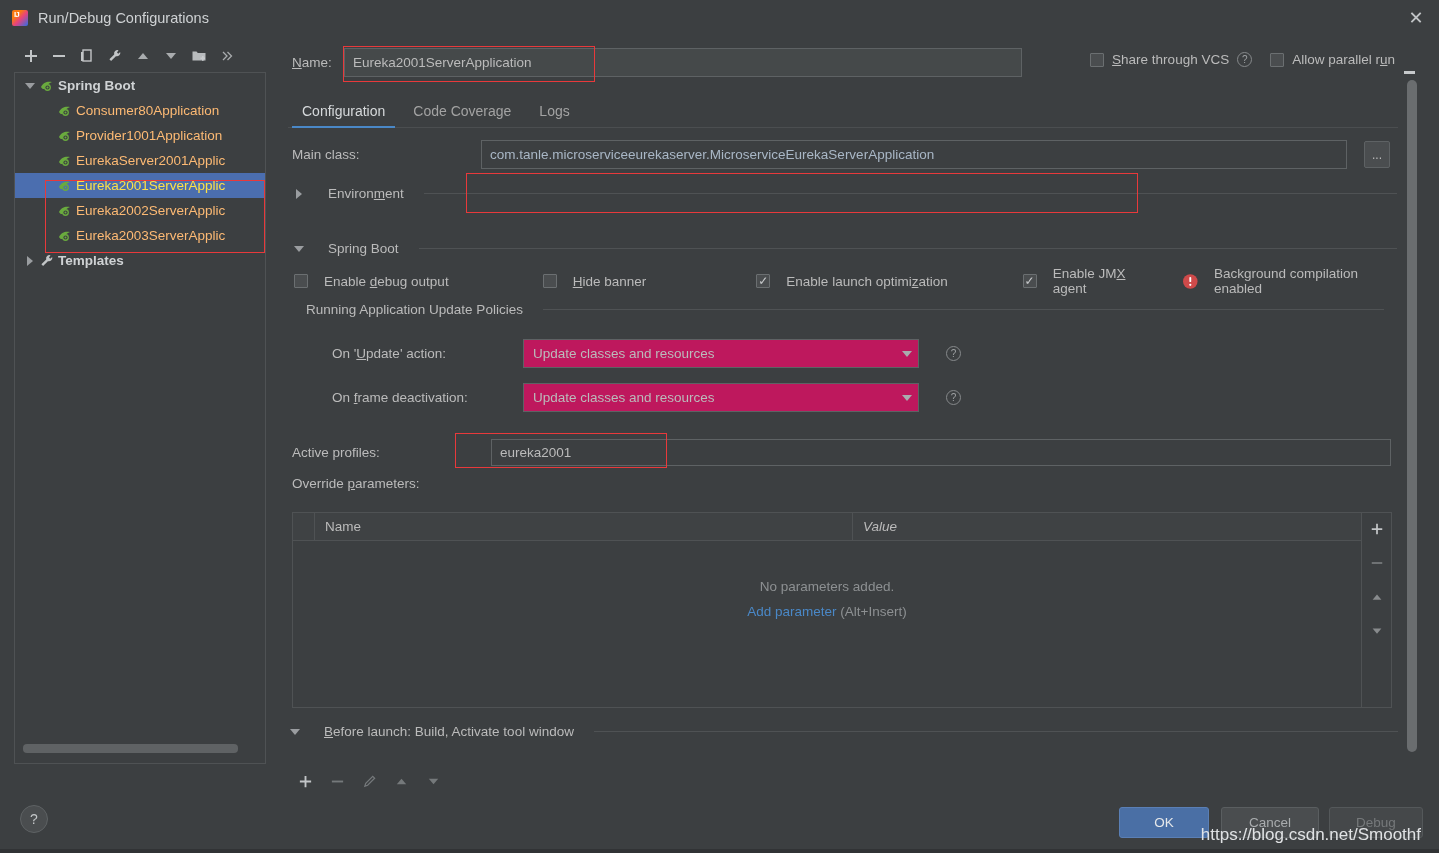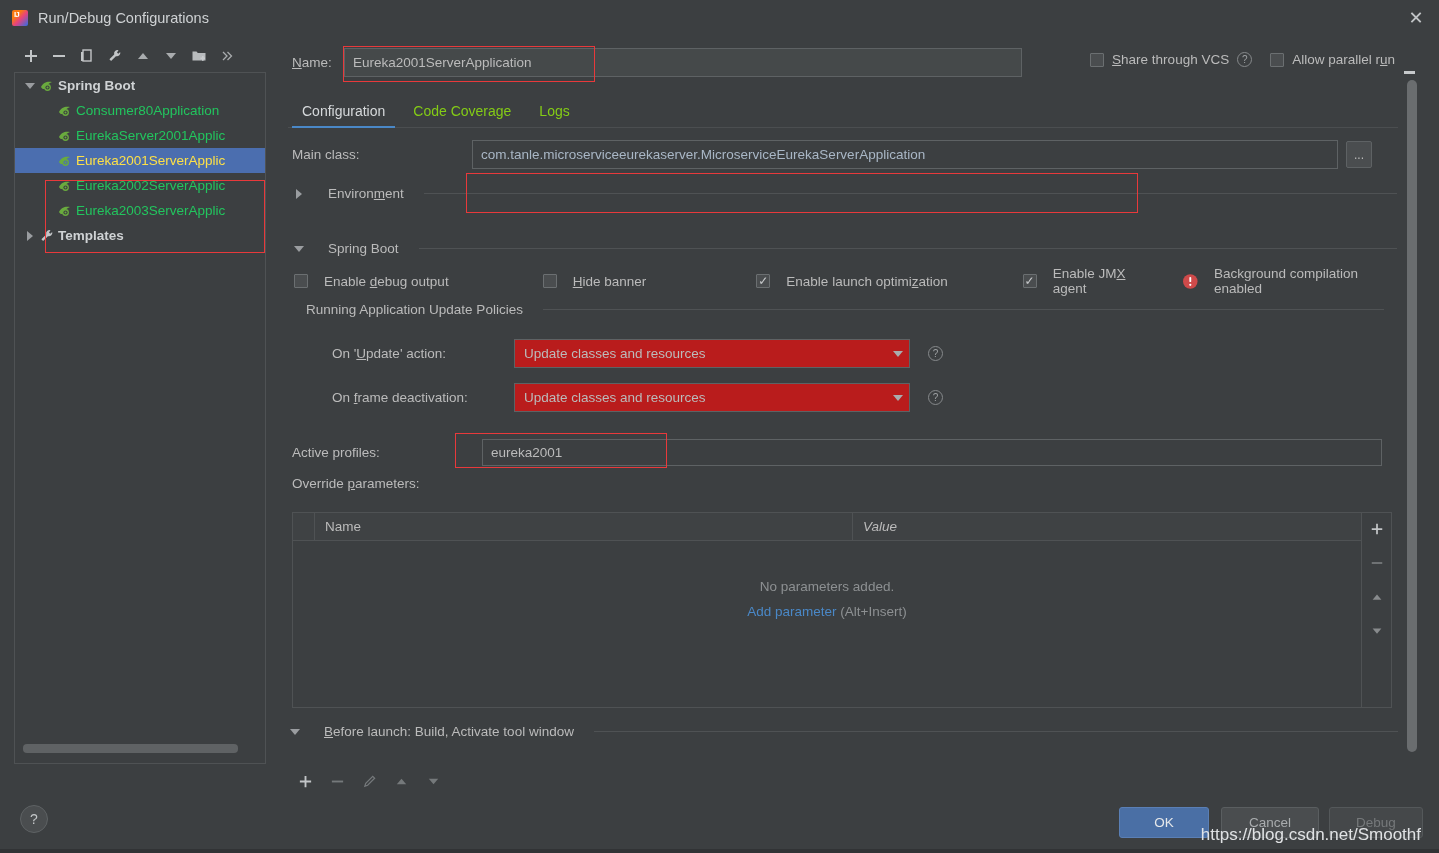--- a/index.html
+++ b/index.html
@@ -46,21 +46,21 @@
     width: 26px; height: 26px; display: flex; align-items: center; justify-content: center;
     cursor: pointer; color: #a9acae;
   }
   .tb-btn svg { display: block; }
   .tree-box {
     position: absolute; left: 0; top: 32px; width: 252px; height: 692px;
     background: #3c3f41; border: 1px solid #4f5254; overflow: hidden;
   }
   .tree-row {
     height: 25px; display: flex; align-items: center; padding-left: 8px;
-    white-space: nowrap; cursor: pointer; color: #22c55e;
+    white-space: nowrap; cursor: pointer; color: #fdba74;
   }
   .tree-row.selected { background: #4b6eaf; color: #fde047; }
   .tree-row.group { font-weight: bold; color: #cfd2d4; }
   .tri {
     width: 14px; height: 14px; flex: 0 0 14px; margin-right: 2px;
     display: flex; align-items: center; justify-content: center;
   }
   .tri i { display: block; width: 0; height: 0; }
   .tri.down i { border-left: 5px solid transparent; border-right: 5px solid transparent; border-top: 6px solid #9a9da0; }
   .tri.right i { border-top: 5px solid transparent; border-bottom: 5px solid transparent; border-left: 6px solid #9a9da0; }
@@ -104,32 +104,32 @@
     width: 15px; height: 15px; border-radius: 50%; border: 1px solid #86898b;
     color: #9fa2a4; font-size: 10px; display: inline-flex; align-items: center;
     justify-content: center; cursor: pointer;
   }
 
   .tabs {
     position: absolute; left: 8px; top: 56px; width: 1110px; height: 32px;
     display: flex; align-items: flex-end; border-bottom: 1px solid #4b4e50;
   }
   .tab {
-    padding: 0 14px 8px 14px; font-size: 14px; color: #84cc16; cursor: pointer;
+    padding: 0 14px 8px 14px; font-size: 14px; color: #a3a3a3; cursor: pointer;
     position: relative;
   }
   .tab.active { color: #d6d9db; }
   .tab.active::after {
     content: ""; position: absolute; left: 4px; right: 4px; bottom: -1px;
     height: 2.5px; background: #4a88c7;
   }
 
   
   .form { position: absolute; left: 0; top: 96px; width: 1125px; height: 600px; }
-  .row { position: absolute; display: flex; align-items: center; }
+  .row { position: absolute; display: flex; align-items: center; gap: 9px; }
   .lbl { font-size: 13.5px; color: #bbbbbb; }
   .lbl u { text-decoration: underline; }
 
   .mainclass-input {
     height: 29px; background: #3c3f41; border: 1px solid #5e6264;
     color: #a9b7c6; padding: 0 8px; font-size: 13.5px; outline: none;
     font-family: "Liberation Sans", sans-serif;
   }
   .ellipsis-btn {
     width: 26px; height: 27px; background: #4a4d4f; border: 1px solid #5e6264;
@@ -139,21 +139,21 @@
 
   .sect {
     position: absolute; display: flex; align-items: center; gap: 20px; width: 1105px;
   }
   .sect .tri { cursor: pointer; }
   .sect-title { font-size: 13.5px; color: #bbbbbb; white-space: nowrap; }
   .sect-title u { text-decoration: underline; }
   .sect-line { flex: 1; height: 1px; background: #4f5254; }
 
   .combo {
-    width: 396px; height: 29px; background: #b91c1c; border: 1px solid #5e6264;
+    width: 396px; height: 29px; background: #be185d; border: 1px solid #5e6264;
     display: flex; align-items: center; padding: 0 6px 0 9px; cursor: pointer;
     font-size: 13.5px; color: #bbbbbb; justify-content: space-between;
   }
   .combo .arrow { width: 0; height: 0; border-left: 5px solid transparent; border-right: 5px solid transparent; border-top: 6px solid #a9acae; }
 
   .profiles-input {
     width: 900px; height: 27px; background: #3c3f41; border: 1px solid #5e6264;
     color: #bbbbbb; padding: 0 8px; font-size: 13.5px; outline: none;
     font-family: "Liberation Sans", sans-serif;
   }
@@ -299,20 +299,31 @@
         <span class="indent"></span>
         <svg class="spring-icon" viewBox="0 0 16 16">
             <path d="M2 9c2-5 7-6 11-5-3 1-5 3-6 6-2 2-4 1-5-1z" fill="#6aab3e"></path>
             <circle cx="8.5" cy="9.5" r="3.4" fill="#6aab3e"></circle>
             <circle cx="8.5" cy="9.5" r="2.1" fill="#3c3f41"></circle>
             <circle cx="8.5" cy="9.5" r="1" fill="#6aab3e"></circle>
           </svg>
         <span class="tree-label">Consumer80Application</span>
       </div>
 
+      <div class="tree-row">
+        <span class="tri blank"></span>
+        <span class="indent"></span>
+        <svg class="spring-icon" viewBox="0 0 16 16">
+            <path d="M2 9c2-5 7-6 11-5-3 1-5 3-6 6-2 2-4 1-5-1z" fill="#6aab3e"></path>
+            <circle cx="8.5" cy="9.5" r="3.4" fill="#6aab3e"></circle>
+            <circle cx="8.5" cy="9.5" r="2.1" fill="#3c3f41"></circle>
+            <circle cx="8.5" cy="9.5" r="1" fill="#6aab3e"></circle>
+          </svg>
+        <span class="tree-label">Provider1001Application</span>
+      </div>
 
       <div class="tree-row">
         <span class="tri blank"></span>
         <span class="indent"></span>
         <svg class="spring-icon" viewBox="0 0 16 16">
             <path d="M2 9c2-5 7-6 11-5-3 1-5 3-6 6-2 2-4 1-5-1z" fill="#6aab3e"></path>
             <circle cx="8.5" cy="9.5" r="3.4" fill="#6aab3e"></circle>
             <circle cx="8.5" cy="9.5" r="2.1" fill="#3c3f41"></circle>
             <circle cx="8.5" cy="9.5" r="1" fill="#6aab3e"></circle>
           </svg>

